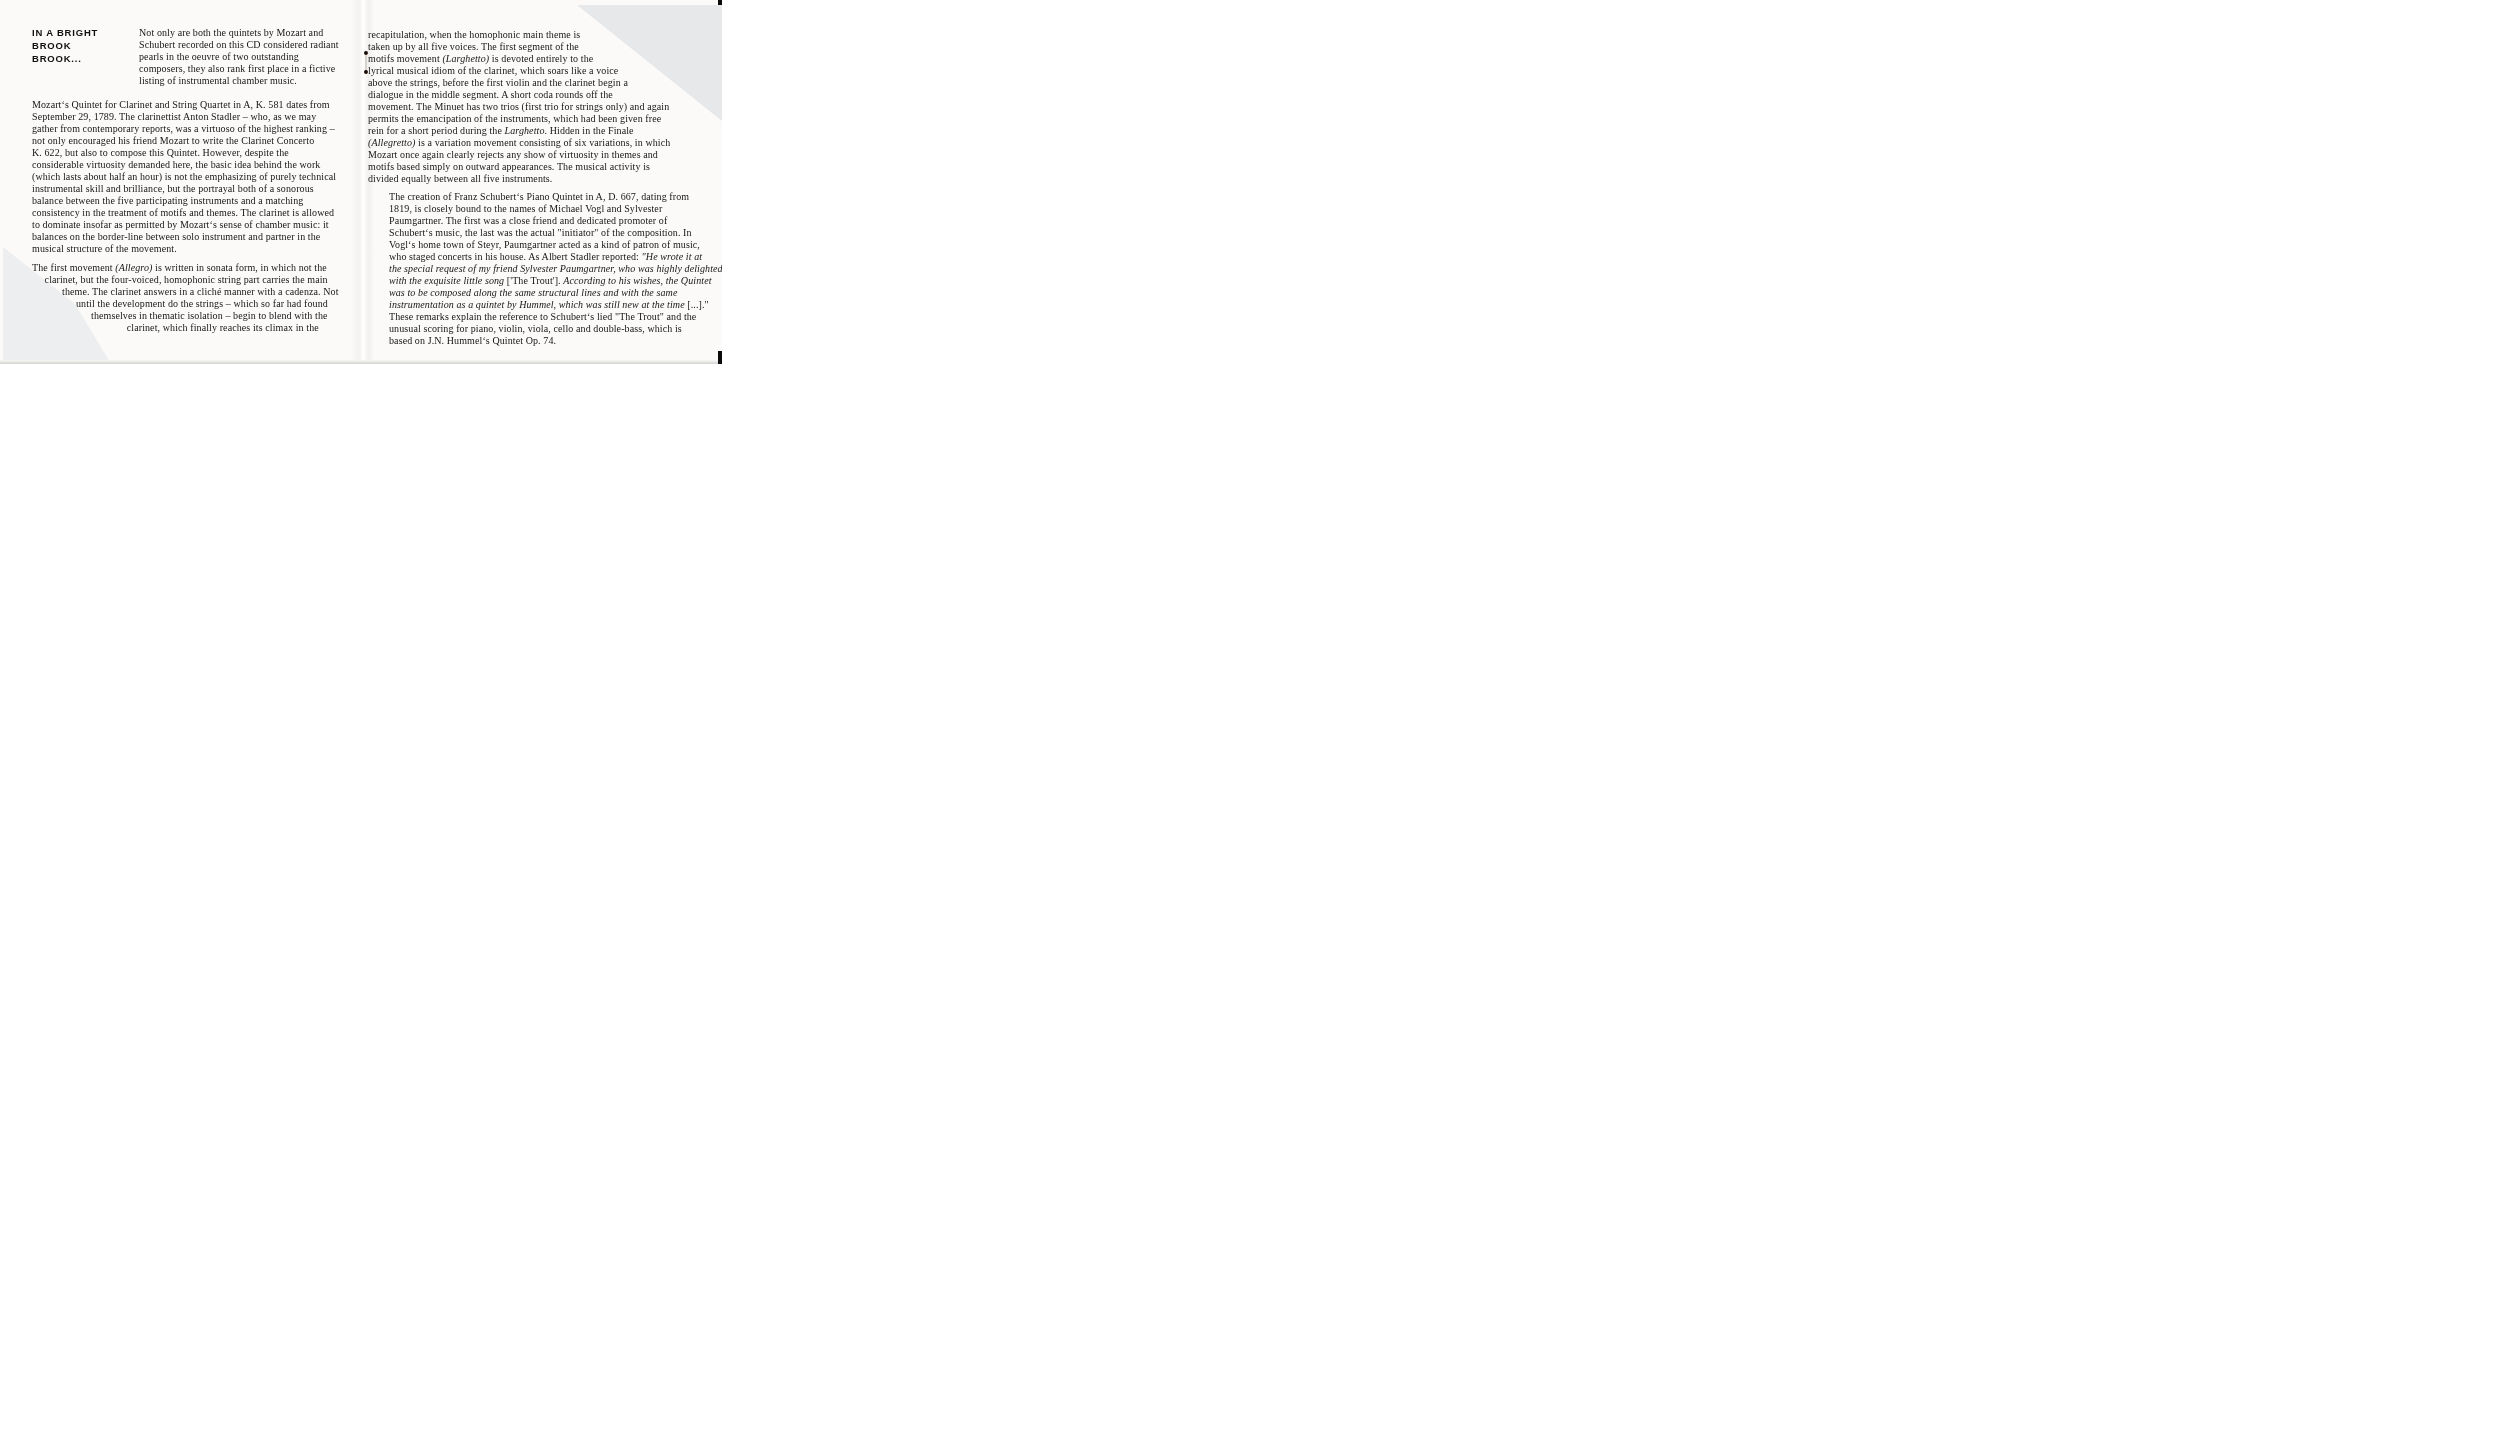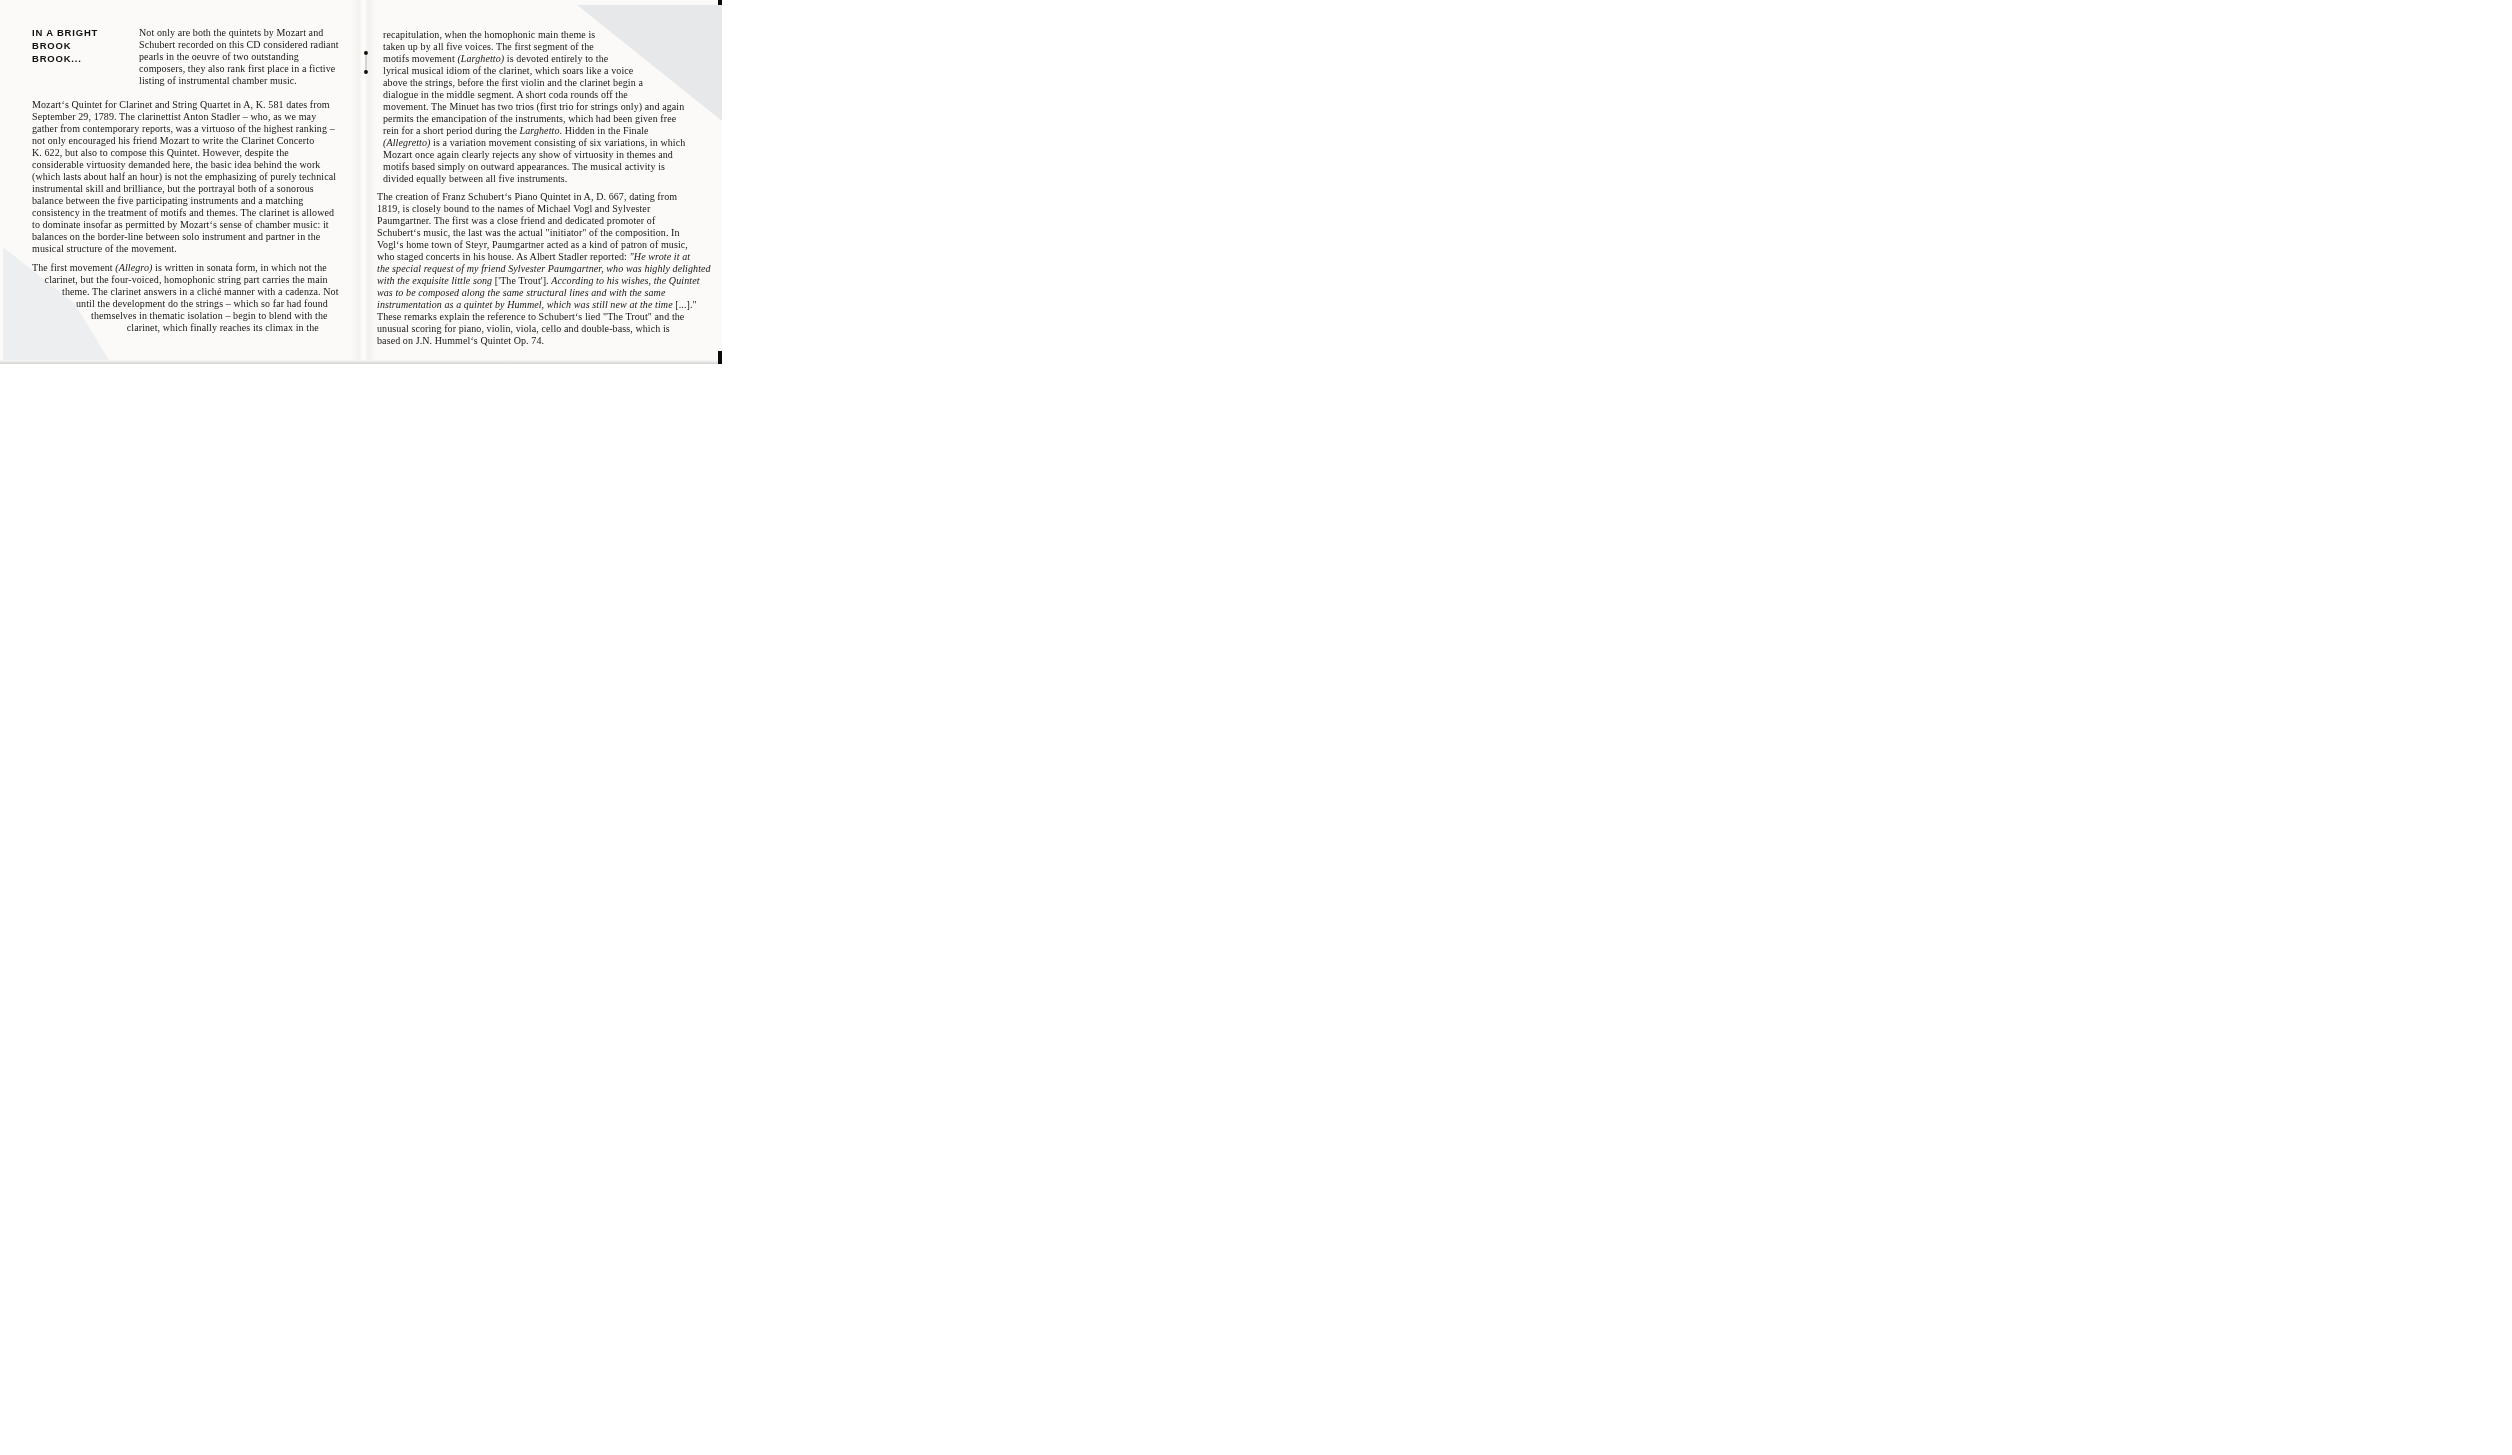--- a/index.html
+++ b/index.html
@@ -69,22 +69,22 @@
     font-family:"Liberation Sans", sans-serif;
     font-weight:700;
     font-size:9.5px;line-height:12.6px;
     letter-spacing:0.8px;
     color:#111;
     transform:scaleY(1.02);transform-origin:left top;
   }
   #intro{left:139px;top:27px;}
   #left-body1{left:32px;top:99px;}
   #left-body2{left:32px;top:262px;font-family:Liberation Serif, serif;}
-  #right-body1{left:383px;top:29px;}
-  #right-body2{left:377px;top:191px;}
+  #right-body1{left:368px;top:29px;}
+  #right-body2{left:389px;top:191px;}
 </style>
 </head>
 <body>
 
 <div id="spread">
 
   <div id="tri-bl" class="tri"></div>
   <div id="tri-tr" class="tri"></div>
 
   <div id="gutter"></div>

